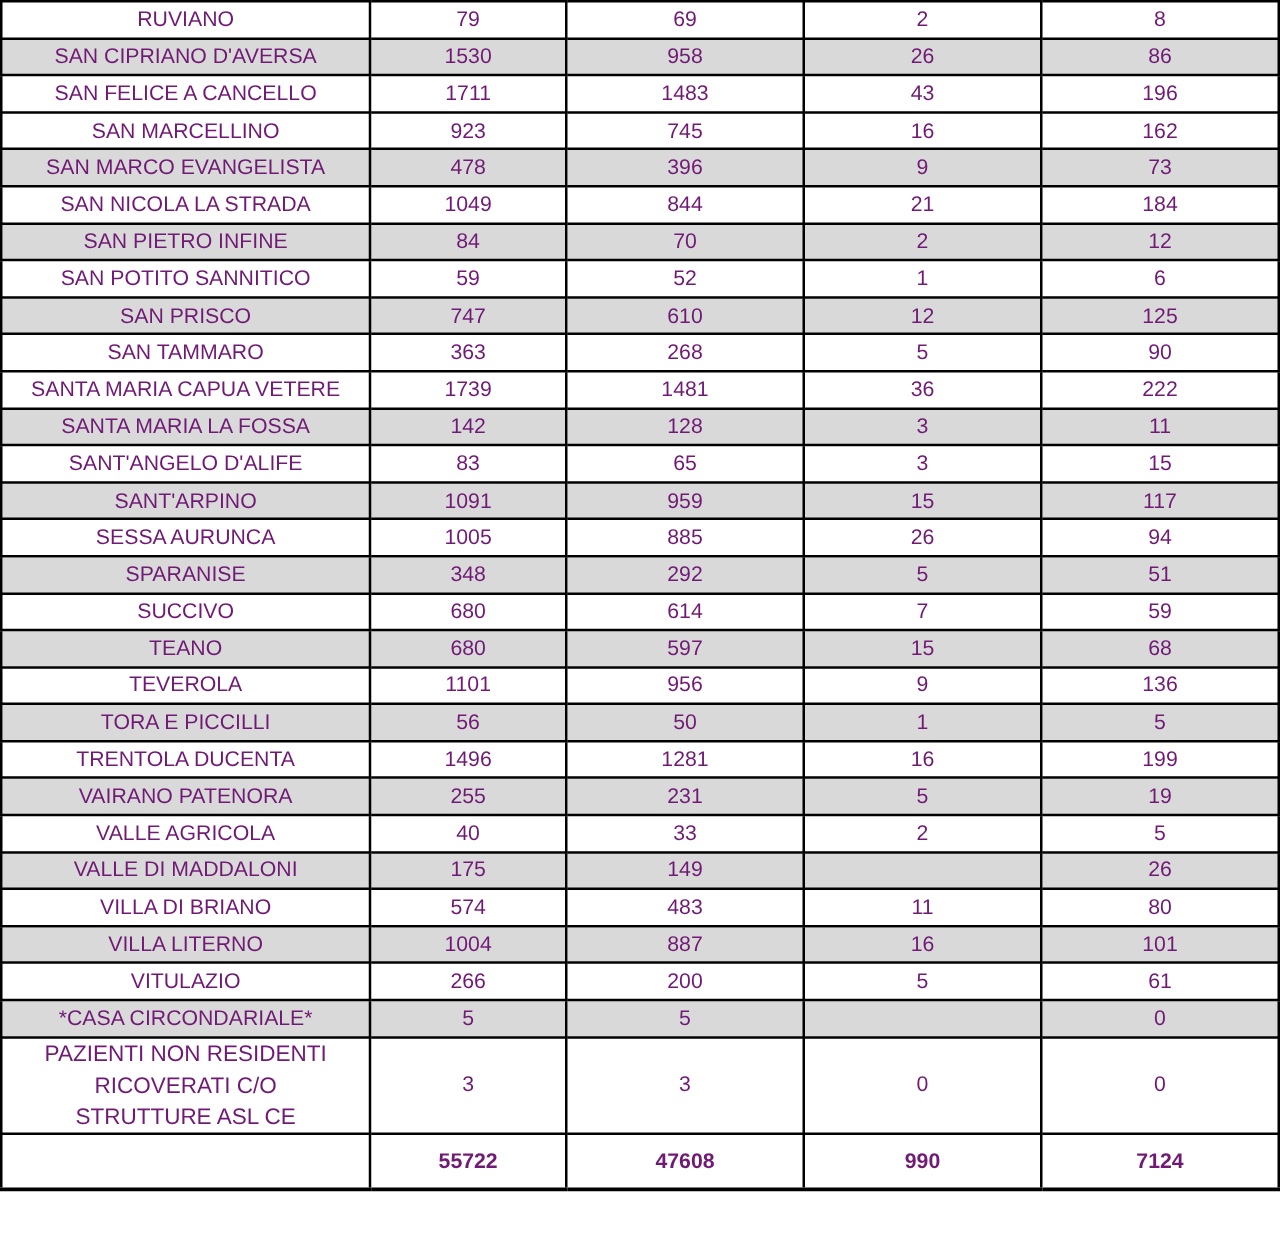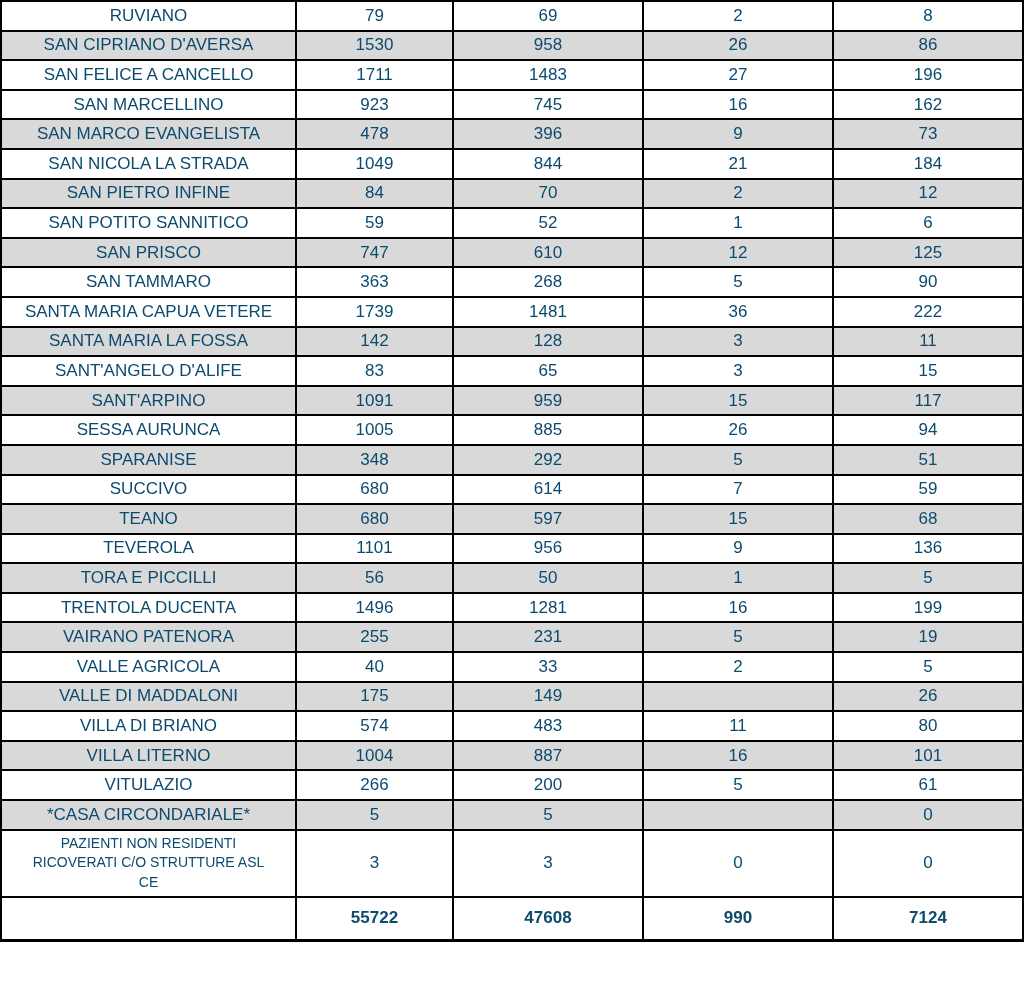--- a/index.html
+++ b/index.html
@@ -6,21 +6,21 @@
     margin: 0;
     padding: 0;
     background: #ffffff;
   }
   #canvas {
     width: 1024px;
     height: 1002px;
     background: #ffffff;
     overflow: hidden;
     font-family: "Liberation Sans", sans-serif;
-    color: #0c4a6e;
+    color: #701a75;
   }
   table.data-table {
     border-collapse: collapse;
     table-layout: fixed;
     width: 1022px;
     margin: 0;
   }
   table.data-table td {
     border: 2px solid #000000;
     text-align: center;
@@ -33,21 +33,21 @@
   tr.std-row {
     height: 29.6px;
   }
   tr.std-row.shaded td {
     background: #d9d9d9;
   }
   tr.tall-row {
     height: 67px;
   }
   tr.tall-row td.name-cell {
-    font-size: 14px;
+    font-size: 18px;
     white-space: normal;
     line-height: 1.4;
     padding: 0 22px;
   }
   tr.totals-row {
     height: 44px;
   }
   tr.totals-row td {
     font-weight: bold;
     border-bottom-width: 3px;
@@ -77,21 +77,21 @@
           <td class="name-cell">SAN CIPRIANO D'AVERSA</td>
           <td>1530</td>
           <td>958</td>
           <td>26</td>
           <td>86</td>
         </tr>
         <tr class="std-row">
           <td class="name-cell">SAN FELICE A CANCELLO</td>
           <td>1711</td>
           <td>1483</td>
-          <td>27</td>
+          <td>43</td>
           <td>196</td>
         </tr>
         <tr class="std-row">
           <td class="name-cell">SAN MARCELLINO</td>
           <td>923</td>
           <td>745</td>
           <td>16</td>
           <td>162</td>
         </tr>
         <tr class="std-row shaded">

